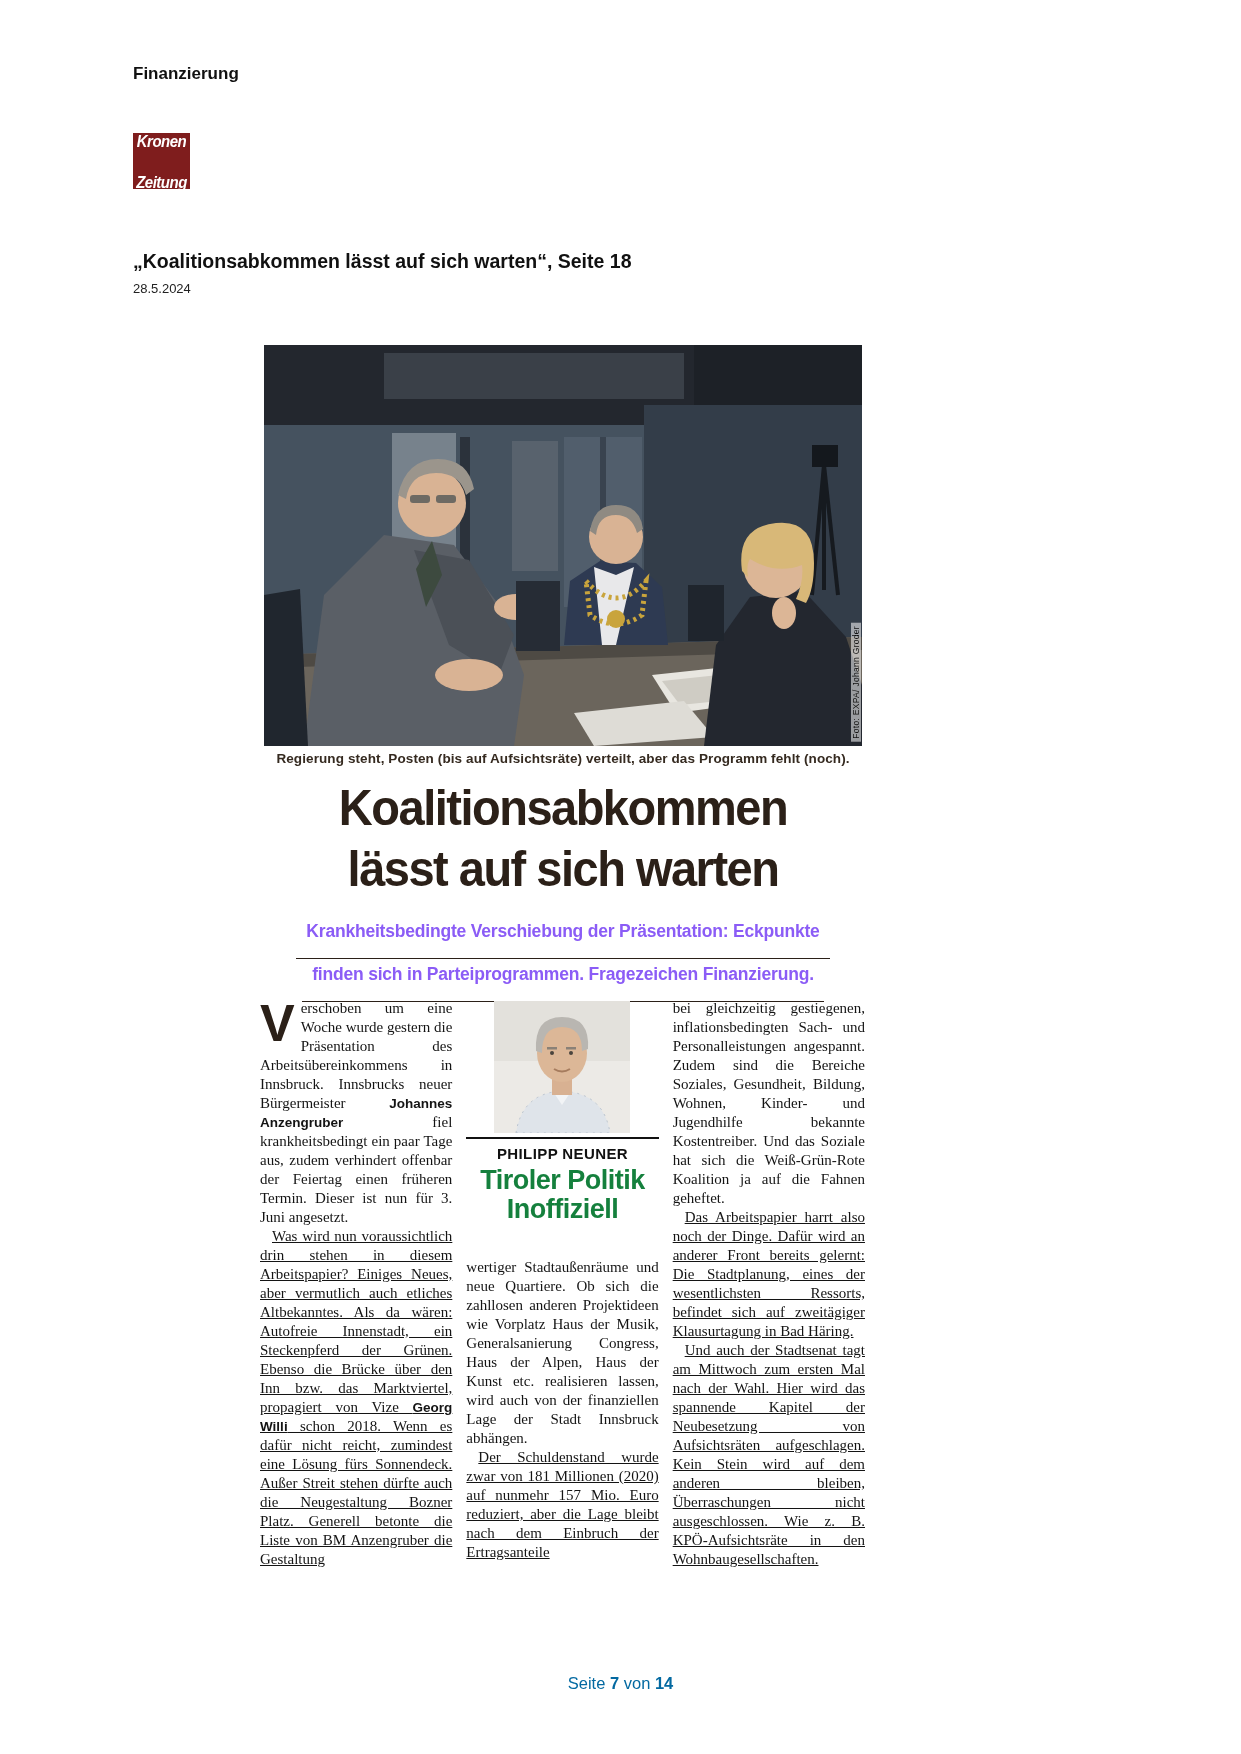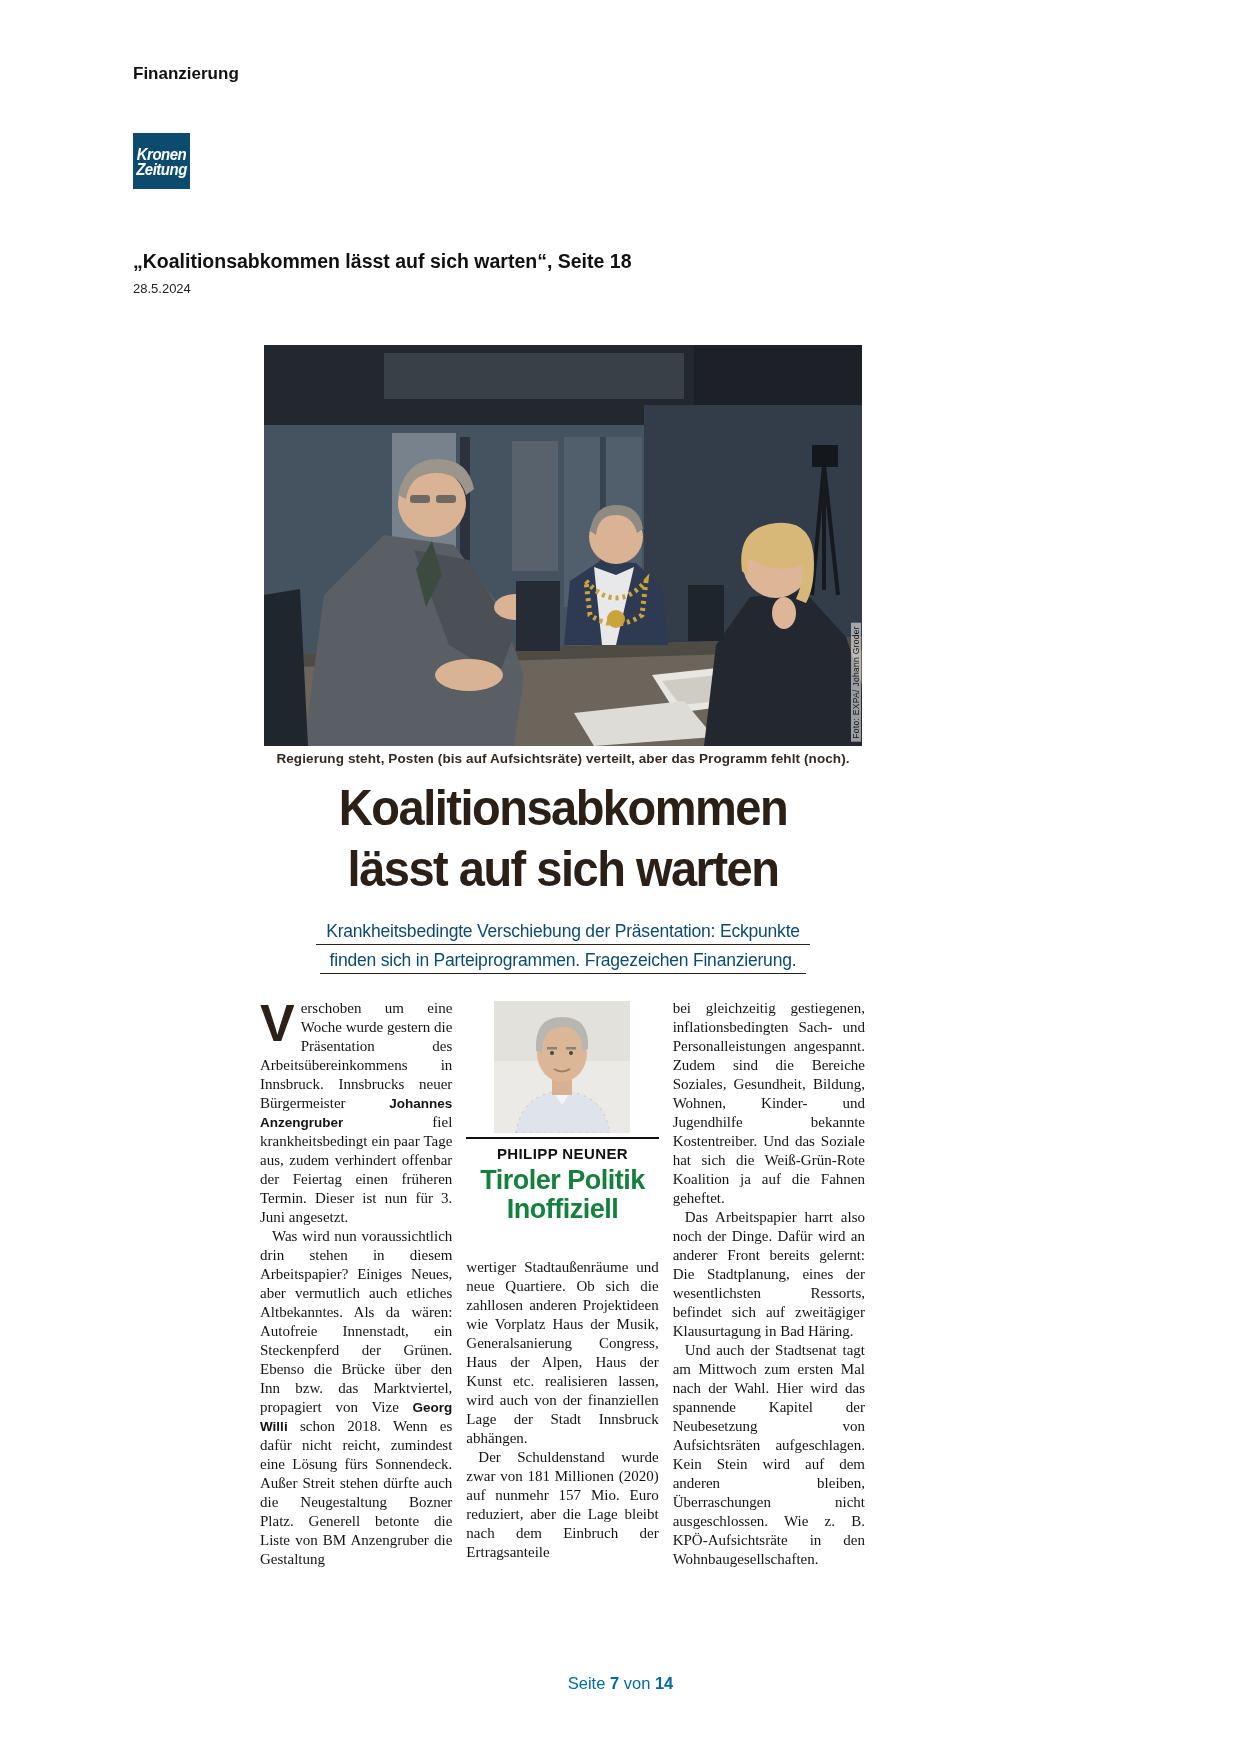--- a/index.html
+++ b/index.html
@@ -35,36 +35,36 @@
     position:absolute;left:264px;top:751px;width:598px;text-align:center;
     font-size:13.5px;font-weight:bold;color:#352a20;letter-spacing:0.1px;
   }
   .headline{
     position:absolute;left:264px;top:776px;width:598px;text-align:center;
     font-weight:bold;color:#2b2018;font-size:47px;line-height:57px;
     letter-spacing:-1.5px;transform:scaleY(1.08);transform-origin:top center;
   }
   .subheads{position:absolute;left:264px;top:921px;width:598px;text-align:center;}
   .subhead-line{
-    display:inline-block;font-size:17.5px;font-weight:normal;color:#0c4a6e;
-    border-bottom:1.5px solid #2b2018;padding:0 10px 2px 10px;margin-bottom:5px;
+    display:inline-block;font-size:17.5px;font-weight:bold;color:#8b5cf6;
+    border-bottom:1.5px solid #2b2018;padding:0 10px 16px 10px;margin-bottom:5px;
     letter-spacing:-0.2px;
   }
 
   
   .columns{
     position:absolute;left:260px;top:999px;width:605px;
     display:flex;gap:14px;
   }
   .col{flex:1 1 0;min-width:0;}
   .body-p{
     margin:0;font-family:"Liberation Serif",serif;font-size:15px;line-height:19px;
     text-align:justify;color:#141414;hyphens:none;
   }
-  .body-p.indent{text-indent:12px;}
+  .body-p.indent{text-indent:12px;text-decoration:underline;}
   .body-p b{font-family:"Liberation Sans",sans-serif;font-size:13.5px;font-weight:bold;}
   .dropcap{
     float:left;font-family:"Liberation Sans",sans-serif;font-weight:bold;
     font-size:52px;line-height:44px;color:#2b2018;padding-right:6px;margin-top:2px;
   }
 
   
   .columnist-box{text-align:center;margin-bottom:12px;}
   .portrait{width:136px;height:132px;margin:2px auto 0 auto;display:block;}
   .columnist-divider{border:none;border-top:2px solid #111;margin:4px 0 6px 0;}
@@ -79,21 +79,21 @@
   }
   .footer b{font-weight:bold;}
 </style>
 </head>
 <body>
 
 <div class="page">
 
   <div class="masthead-label">Finanzierung</div>
 
-  <div class="logo" id="logo-box" style="background: #0c4a6e;">
+  <div class="logo" id="logo-box" style="background: #7f1d1d; justify-content: space-between;">
     <span class="logo-line">Kronen</span>
     <span class="logo-line">Zeitung</span>
   </div>
 
   <div class="doc-title">„Koalitionsabkommen lässt auf sich warten“, Seite 18</div>
   <div class="doc-date">28.5.2024</div>
 
   <div class="photo">
     <svg viewBox="0 0 598 401" preserveAspectRatio="none">
 

